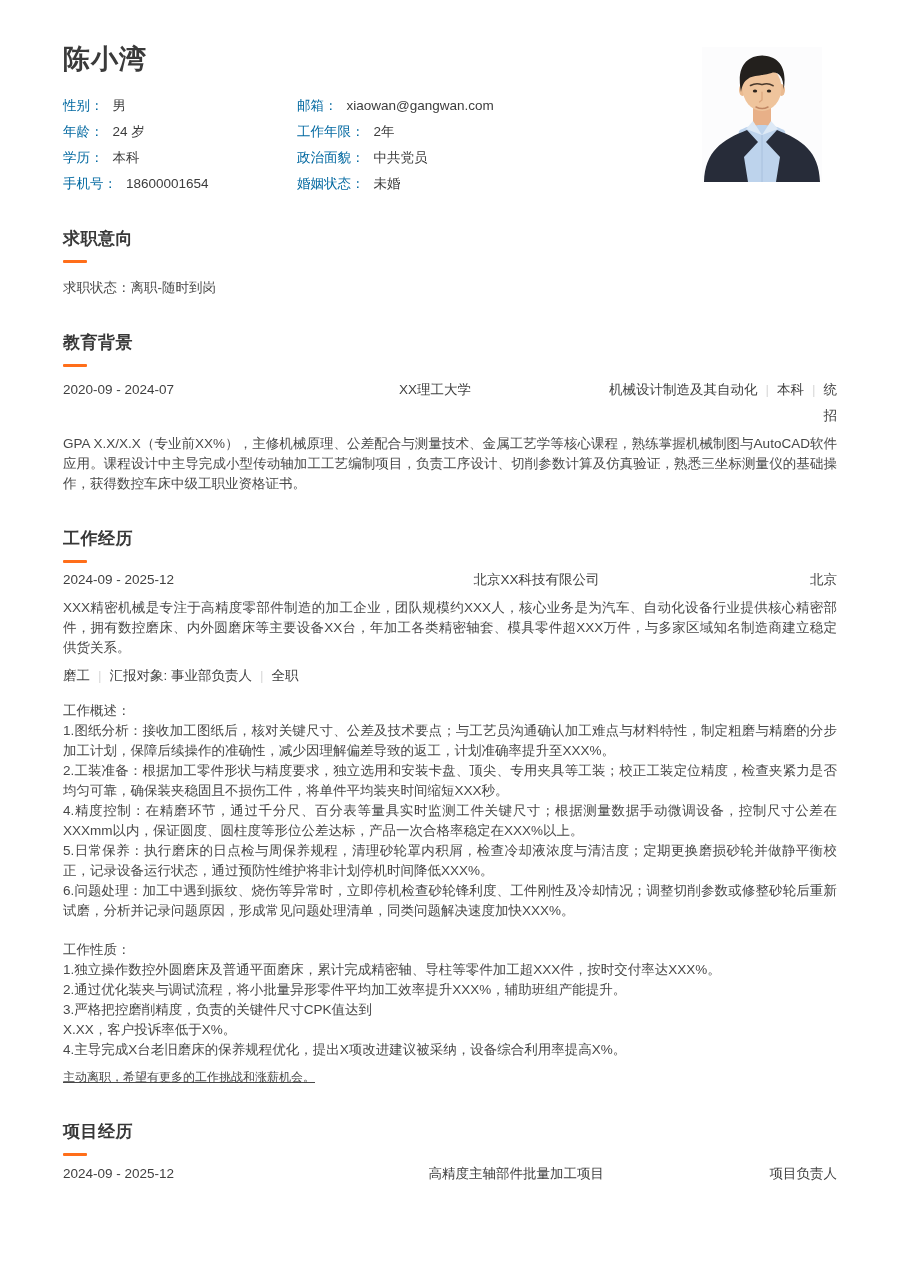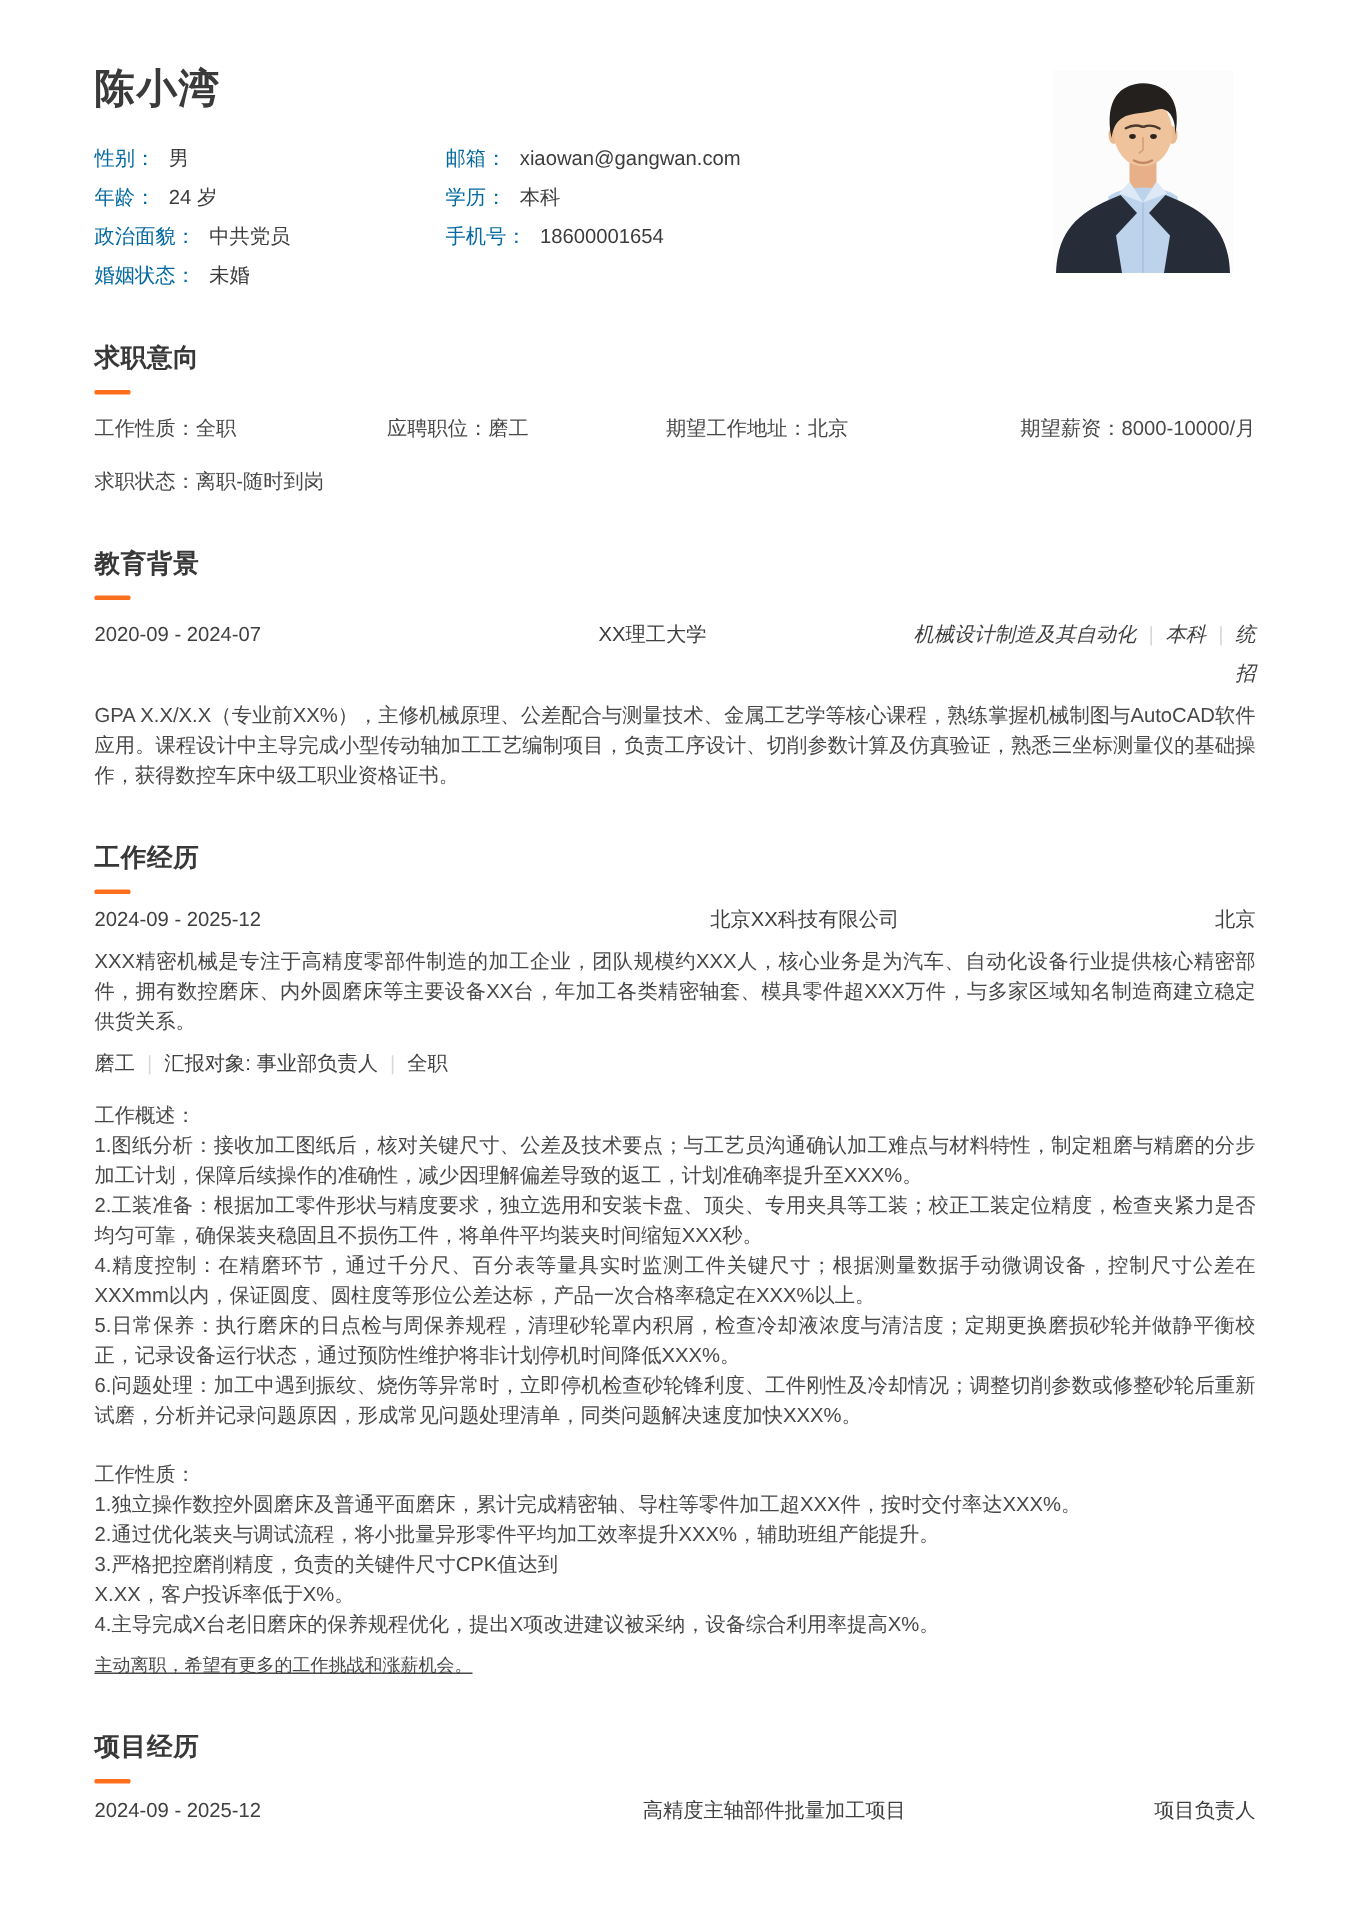--- a/index.html
+++ b/index.html
@@ -21,21 +21,21 @@
   .section-title{font-size:17px;font-weight:700;color:#383838;line-height:22px;letter-spacing:0.5px;}
   .accent-bar{width:24px;height:3px;margin-top:10px;border-radius:1px;}
   .intent-row{display:grid;grid-template-columns:195px 186px 1fr auto;margin-top:13px;font-size:13.5px;line-height:20px;}
   .intent-row .cell:last-child{text-align:right;}
   .intent-row2{margin-top:15px;font-size:13.5px;line-height:20px;}
   .entry-row{display:flex;align-items:flex-start;font-size:13.5px;color:#3f3f3f;}
   .entry-date{width:200px;flex:0 0 auto;}
   .entry-mid{flex:1 1 auto;text-align:center;}
   .entry-right{flex:0 0 auto;text-align:right;}
   .edu-row{margin-top:10px;line-height:26px;}
-  .edu-right{width:230px;font-style:italic;}
+  .edu-right{width:230px;}
   .work-row{margin-top:7px;line-height:20px;}
   .proj-row{margin-top:8px;line-height:20px;}
   .sep{color:#d8d8d8;margin:0 8px;font-weight:400;}
   .para{margin:0;font-size:13.5px;line-height:20px;text-align:justify;}
   .edu-desc{margin-top:5px;}
   .company-desc{margin-top:8px;}
   .meta-row{margin-top:8px;font-size:13.5px;line-height:20px;color:#3f3f3f;}
   .block-label{margin-top:15px;font-size:13.5px;line-height:20px;}
   .block-label.ach{margin-top:19px;}
   .list-item{font-size:13.5px;line-height:20px;white-space:pre-line;text-align:justify;}
@@ -45,20 +45,21 @@
 <body>
 
 <div class="page">
 
   <div class="name">陈小湾</div>
 
   <div class="info-grid">
     <div class="field"><span class="label">性别：</span><span class="value">男</span></div>
     <div class="field"><span class="label">邮箱：</span><span class="value">xiaowan@gangwan.com</span></div>
     <div class="field"><span class="label">年龄：</span><span class="value">24 岁</span></div>
+    <div class="field"><span class="label">工作年限：</span><span class="value">2年</span></div>
     <div class="field"><span class="label">学历：</span><span class="value">本科</span></div>
     <div class="field"><span class="label">政治面貌：</span><span class="value">中共党员</span></div>
     <div class="field"><span class="label">手机号：</span><span class="value">18600001654</span></div>
     <div class="field"><span class="label">婚姻状态：</span><span class="value">未婚</span></div>
   </div>
 
   <div class="photo">
     <svg viewBox="0 0 120 135" width="120" height="135">
       <rect width="120" height="135" fill="#fcfcfd"></rect>
       <path d="M51 58 h18 v18 c0 6 -18 6 -18 0 Z" fill="#e8b088"></path>
@@ -77,26 +78,20 @@
       <path d="M51 74 L60 88 L44 82 Z" fill="#dde9f6"></path>
       <path d="M69 74 L60 88 L76 82 Z" fill="#dde9f6"></path>
       <path d="M2 135 C3 104 20 93 45 83 L56 95 L42 110 L46 135 Z" fill="#272c39"></path>
       <path d="M118 135 C117 104 100 93 75 83 L64 95 L78 110 L74 135 Z" fill="#272c39"></path>
     </svg>
   </div>
 
   <div class="section">
     <div class="section-title">求职意向</div>
     <div class="accent-bar" style="background: rgb(255, 110, 26);"></div>
-    <div class="intent-row">
-      <div class="cell"><span class="label">工作性质：</span><span class="value">全职</span></div>
-      <div class="cell"><span class="label">应聘职位：</span><span class="value">磨工</span></div>
-      <div class="cell"><span class="label">期望工作地址：</span><span class="value">北京</span></div>
-      <div class="cell"><span class="label">期望薪资：</span><span class="value">8000-10000/月</span></div>
-    </div>
     <div class="intent-row2"><span class="label">求职状态：</span><span class="value">离职-随时到岗</span></div>
   </div>
 
   <div class="section">
     <div class="section-title">教育背景</div>
     <div class="accent-bar" style="background: rgb(255, 110, 26);"></div>
     <div class="entry-row edu-row">
       <div class="entry-date">2020-09 - 2024-07</div>
       <div class="entry-mid">XX理工大学</div>
       <div class="entry-right edu-right"><span>机械设计制造及其自动化</span><span class="sep">|</span><span>本科</span><span class="sep">|</span><span>统招</span></div>

